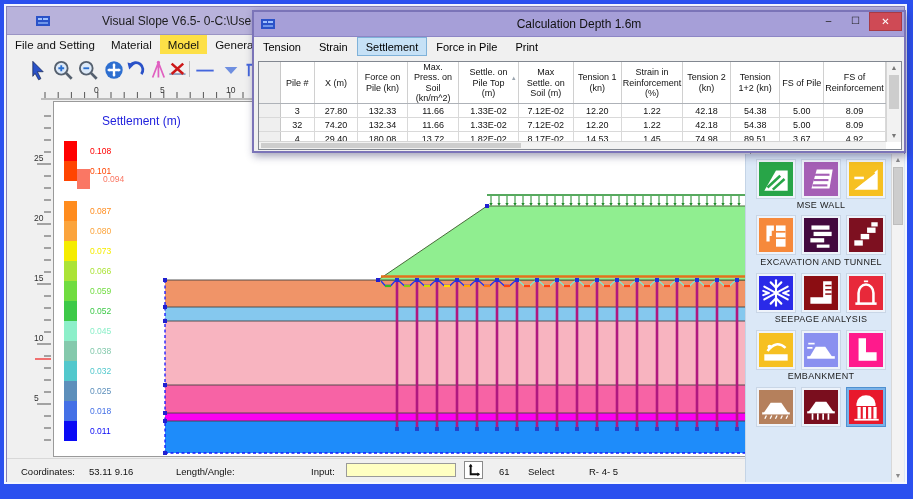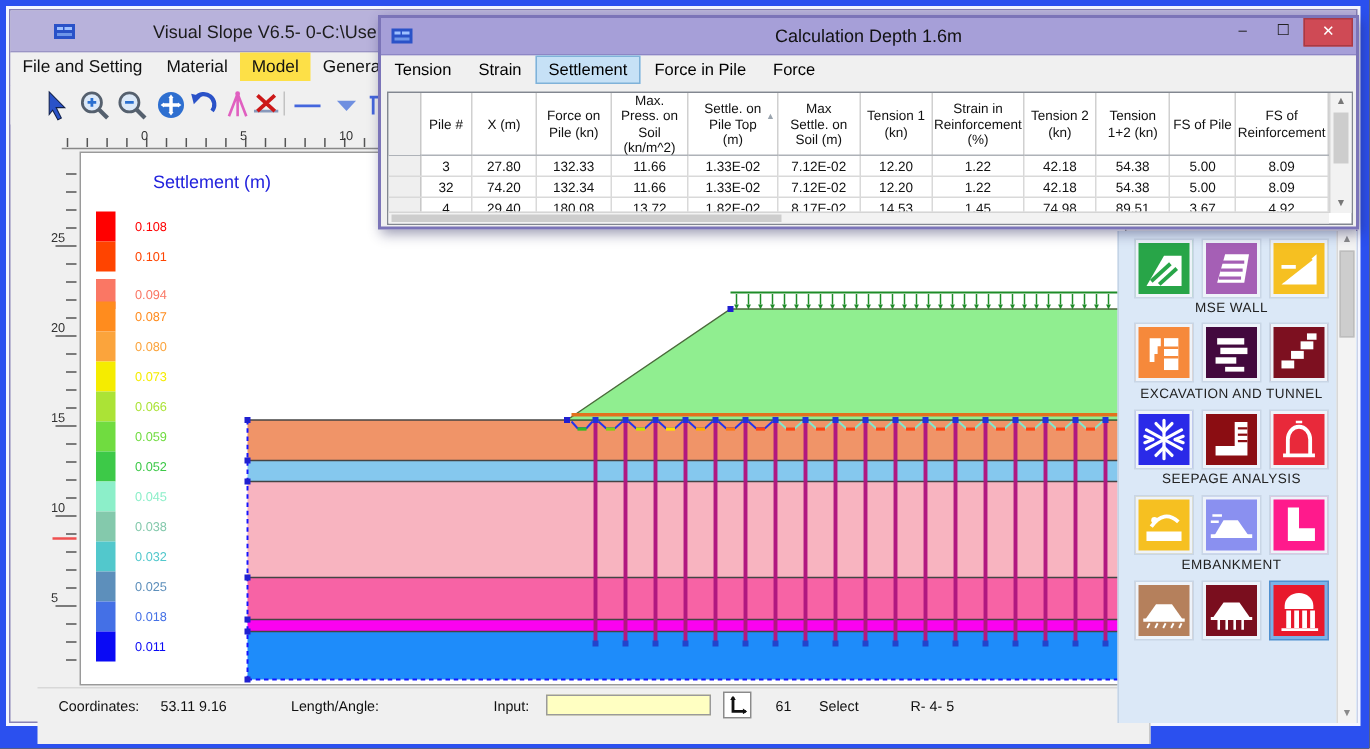--- a/index.html
+++ b/index.html
@@ -24,22 +24,22 @@
   .vruler{position:absolute;left:26px;top:94px;width:20px;height:358px;}
   
   .canvas{position:absolute;left:46px;top:94px;width:698px;height:356px;background:#fff;border:1px solid #9a9a9a;}
   #diagram{position:absolute;left:0;top:0;width:100%;height:100%;}
   .legend{position:absolute;left:0;top:0;width:180px;}
   .legend .ltitle{position:absolute;left:48px;top:12px;font-size:12px;color:#2222dd;}
   .lrow{position:absolute;left:10px;width:170px;height:20px;}
   .lswatch{position:absolute;left:0;top:0;width:13px;height:20px;}
   .llabel{position:absolute;left:26px;top:5px;font-size:8.5px;}
   
-  .statusbar{position:absolute;left:0;top:451px;width:742px;height:38px;background:#f0f0f0;
-             border-top:1px solid #d8d8d8;border-right:1px solid #c8c8c8;font-size:9.5px;color:#111;margin-left:18px;}
+  .statusbar{position:absolute;left:0;top:451px;width:742px;height:24px;background:#f0f0f0;
+             border-top:1px solid #d8d8d8;border-right:1px solid #c8c8c8;font-size:9.5px;color:#111;}
   .sb{position:absolute;top:7px;white-space:nowrap;}
   .sb-input{position:absolute;left:339px;top:4px;width:110px;height:14px;background:#ffffc2;border:1px solid #9a9a9a;font-size:9px;padding:0 2px;}
   .sb-btn{position:absolute;left:457px;top:2px;width:19px;height:18px;background:#fff;border:1px solid #8a8a8a;}
   
   .rightpanel{position:absolute;left:738px;top:147px;width:160px;height:328px;background:#dbe8f7;border-left:1px solid #c4d4e6;}
   .tile{position:absolute;width:38px;height:38px;border:2px solid #eef3fa;outline:1px solid #c9d6e6;}
   .tile svg{position:absolute;left:0;top:0;width:100%;height:100%;}
   .tile.selected{border:2px solid #7ab2e8;outline:1px solid #4f90d0;}
   .grouplabel{position:absolute;width:150px;text-align:center;font-size:9px;color:#222;letter-spacing:.3px;white-space:nowrap;}
   .vscroll{position:absolute;right:1px;top:0;width:13px;height:100%;background:#f3f3f3;border-left:1px solid #d8d8d8;}
@@ -382,21 +382,21 @@
       <div class="legend" id="legend">
         <div class="ltitle">Settlement (m)</div>
       <div class="lrow" style="top: 39px;">
             <span class="lswatch" style="background:#ff0000"></span>
             <span class="llabel" style="color:#ff0000">0.108</span>
           </div>
           <div class="lrow" style="top: 59px;">
             <span class="lswatch" style="background:#ff4400"></span>
             <span class="llabel" style="color:#ff4400">0.101</span>
           </div>
-          <div class="lrow" style="top: 84px;">
+          <div class="lrow" style="top: 67px; margin-left: 13px;">
             <span class="lswatch" style="background:#fa7764"></span>
             <span class="llabel" style="color:#fa7764">0.094</span>
           </div>
           <div class="lrow" style="top: 99px;">
             <span class="lswatch" style="background:#ff8c1e"></span>
             <span class="llabel" style="color:#ff8c1e">0.087</span>
           </div>
           <div class="lrow" style="top: 119px;">
             <span class="lswatch" style="background:#fba43c"></span>
             <span class="llabel" style="color:#fba43c">0.080</span>
@@ -620,21 +620,21 @@
             <rect x="3" y="9" width="10" height="2" fill="#6f96e8"></rect>
           </svg>
       </span>
       <div class="dlg-title">Calculation Depth  1.6m</div>
       <div class="dlg-btns">
         <div class="dlg-btn">–</div>
         <div class="dlg-btn">☐</div>
         <div class="dlg-btn close">✕</div>
       </div>
     </div>
-    <div class="dlg-menubar" id="dialog-menu"><span class="mi">Tension</span><span class="mi">Strain</span><span class="mi active">Settlement</span><span class="mi">Force in Pile</span><span class="mi">Force</span></div>
+    <div class="dlg-menubar" id="dialog-menu"><span class="mi">Tension</span><span class="mi">Strain</span><span class="mi active">Settlement</span><span class="mi">Force in Pile</span><span class="mi">Print</span></div>
     <div class="tblarea">
       <div class="tblclip" id="tblclip">
           <table class="grid">
             <colgroup>
               <col style="width:22px">
               <col style="width:34px">
               <col style="width:44px">
               <col style="width:50px">
               <col style="width:52px">
               <col style="width:60px">

